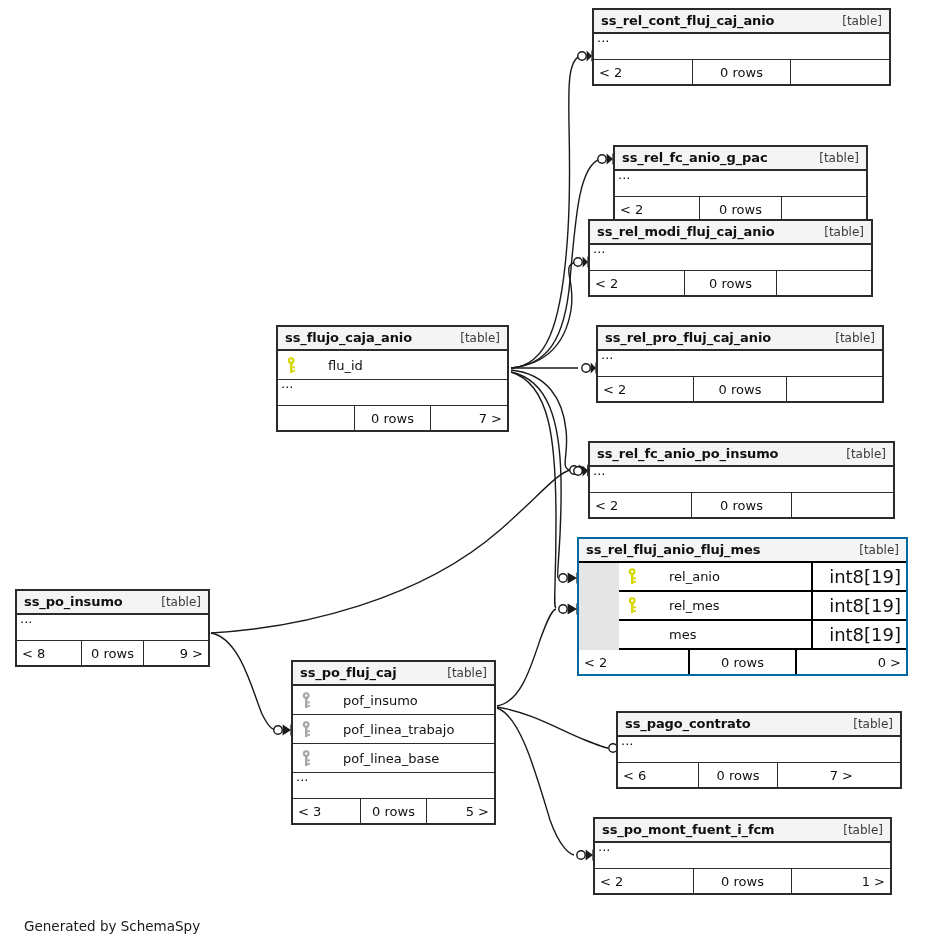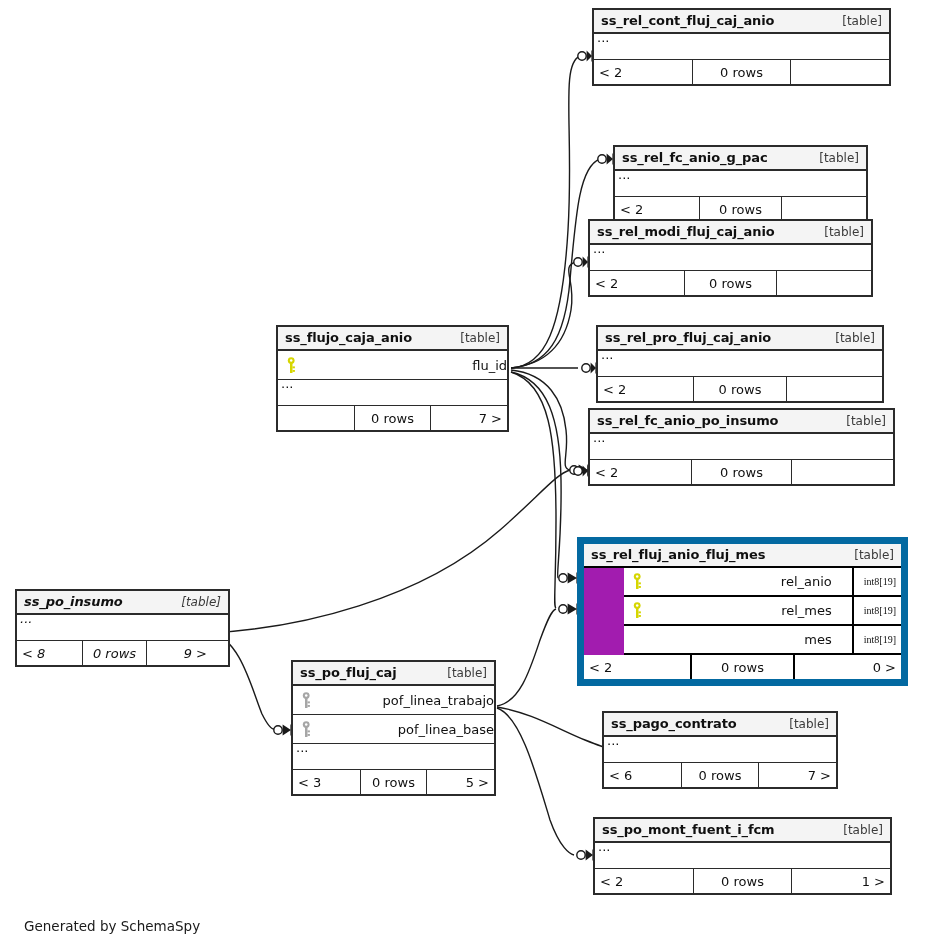--- a/index.html
+++ b/index.html
@@ -23,27 +23,26 @@
     position: absolute;
     left: 0;
     top: 0;
     width: 925px;
     height: 949px;
     pointer-events: none;
   }
   .table-node {
     position: absolute;
     box-sizing: border-box;
-    background: #a21caf;
+    background: #e5e5e5;
     border: 2px solid #2b2b2b;
     z-index: 5;
-    text-align: right;
   }
   .table-node.focal {
-    border: 7px solid #0369a1;
+    border: 2px solid #0369a1;
   }
   .tbl-header {
     display: flex;
     align-items: center;
     justify-content: space-between;
     background: #f4f4f4;
     border-bottom: 2px solid #2b2b2b;
     padding: 3px 7px 4px 7px;
     height: 24px;
     box-sizing: border-box;
@@ -86,28 +85,27 @@
     align-items: center;
     justify-content: center;
   }
   .col-name {
     flex: 1 1 auto;
     padding-left: 4px;
     overflow: hidden;
     text-overflow: ellipsis;
   }
   .col-type {
-    font-size: 10px;
+    font-size: 18px;
     color: #101010;
-    padding: 0 5px 0 10px;
+    padding: 0 5px 0 16px;
     border-left: 1px solid #2b2b2b;
     height: 100%;
     display: flex;
     align-items: center;
-    font-family: Liberation Serif, serif;
   }
   .focal .col-type {
     border-left: 2px solid #000000;
   }
   .ellipsis-row {
     display: flex;
     align-items: flex-start;
     height: 26px;
     box-sizing: border-box;
     border-bottom: 1px solid #2b2b2b;
@@ -292,21 +290,21 @@
         </div>
         <div class="ellipsis-row">
           <span>...</span>
         </div>
         <div class="tbl-footer">
           <div class="foot-cell foot-left" style="width: 96px;">&lt; 2</div>
           <div class="foot-cell foot-mid" style="width: 96px;">0 rows</div>
           <div class="foot-cell foot-right" style="width: 96px;"></div>
         </div>
       </div>
-      <div class="table-node" style="left: 588px; top: 408px; width: 307px;">
+      <div class="table-node" style="left: 588px; top: 441px; width: 307px;">
         <div class="tbl-header">
           <span class="tbl-name">ss_rel_fc_anio_po_insumo</span>
           <span class="tbl-kind">[table]</span>
         </div>
         <div class="ellipsis-row">
           <span>...</span>
         </div>
         <div class="tbl-footer">
           <div class="foot-cell foot-left" style="width: 102.333px;">&lt; 2</div>
           <div class="foot-cell foot-mid" style="width: 102.333px;">0 rows</div>
@@ -348,21 +346,21 @@
           <span class="col-key"></span>
           <span class="col-name">mes</span>
           <span class="col-type">int8[19]</span>
         </div>
         <div class="tbl-footer">
           <div class="foot-cell foot-left" style="width: 110.333px;">&lt; 2</div>
           <div class="foot-cell foot-mid" style="width: 110.333px;">0 rows</div>
           <div class="foot-cell foot-right" style="width: 110.333px;">0 &gt;</div>
         </div>
       </div>
-      <div class="table-node" style="left: 602px; top: 711px; width: 236px;">
+      <div class="table-node" style="left: 616px; top: 711px; width: 286px;">
         <div class="tbl-header">
           <span class="tbl-name">ss_pago_contrato</span>
           <span class="tbl-kind">[table]</span>
         </div>
         <div class="ellipsis-row">
           <span>...</span>
         </div>
         <div class="tbl-footer">
           <div class="foot-cell foot-left" style="width: 80px;">&lt; 6</div>
           <div class="foot-cell foot-mid" style="width: 80px;">0 rows</div>
@@ -402,21 +400,21 @@
         </div>
         <div class="ellipsis-row">
           <span>...</span>
         </div>
         <div class="tbl-footer">
           <div class="foot-cell foot-left" style="width: 77.6667px;"></div>
           <div class="foot-cell foot-mid" style="width: 77.6667px;">0 rows</div>
           <div class="foot-cell foot-right" style="width: 77.6667px;">7 &gt;</div>
         </div>
       </div>
-      <div class="table-node" style="left: 15px; top: 589px; width: 215px; font-style: italic;">
+      <div class="table-node" style="left: 15px; top: 589px; width: 195px;">
         <div class="tbl-header">
           <span class="tbl-name">ss_po_insumo</span>
           <span class="tbl-kind">[table]</span>
         </div>
         <div class="ellipsis-row">
           <span>...</span>
         </div>
         <div class="tbl-footer">
           <div class="foot-cell foot-left" style="width: 65px;">&lt; 8</div>
           <div class="foot-cell foot-mid" style="width: 65px;">0 rows</div>
@@ -431,32 +429,44 @@
         <div class="col-row">
           <span class="col-key">
             <svg class="keyicon" width="11" height="17" viewBox="0 0 11 17" xmlns="http://www.w3.org/2000/svg">
               <circle cx="5.2" cy="3.6" r="3.4" fill="#a6a6a6"></circle>
               <circle cx="5.2" cy="3.6" r="1.25" fill="#ffffff"></circle>
               <rect x="4.0" y="5.6" width="2.5" height="10.4" fill="#a6a6a6"></rect>
               <rect x="6.5" y="9.4" width="2.4" height="1.9" fill="#a6a6a6"></rect>
               <rect x="6.5" y="13.0" width="2.4" height="1.9" fill="#a6a6a6"></rect>
             </svg>
           </span>
-          <span class="col-name">pof_linea_trabajo</span>
+          <span class="col-name">pof_insumo</span>
         </div>
         <div class="col-row">
           <span class="col-key">
             <svg class="keyicon" width="11" height="17" viewBox="0 0 11 17" xmlns="http://www.w3.org/2000/svg">
               <circle cx="5.2" cy="3.6" r="3.4" fill="#a6a6a6"></circle>
               <circle cx="5.2" cy="3.6" r="1.25" fill="#ffffff"></circle>
               <rect x="4.0" y="5.6" width="2.5" height="10.4" fill="#a6a6a6"></rect>
               <rect x="6.5" y="9.4" width="2.4" height="1.9" fill="#a6a6a6"></rect>
               <rect x="6.5" y="13.0" width="2.4" height="1.9" fill="#a6a6a6"></rect>
             </svg>
           </span>
+          <span class="col-name">pof_linea_trabajo</span>
+        </div>
+        <div class="col-row">
+          <span class="col-key">
+            <svg class="keyicon" width="11" height="17" viewBox="0 0 11 17" xmlns="http://www.w3.org/2000/svg">
+              <circle cx="5.2" cy="3.6" r="3.4" fill="#a6a6a6"></circle>
+              <circle cx="5.2" cy="3.6" r="1.25" fill="#ffffff"></circle>
+              <rect x="4.0" y="5.6" width="2.5" height="10.4" fill="#a6a6a6"></rect>
+              <rect x="6.5" y="9.4" width="2.4" height="1.9" fill="#a6a6a6"></rect>
+              <rect x="6.5" y="13.0" width="2.4" height="1.9" fill="#a6a6a6"></rect>
+            </svg>
+          </span>
           <span class="col-name">pof_linea_base</span>
         </div>
         <div class="ellipsis-row">
           <span>...</span>
         </div>
         <div class="tbl-footer">
           <div class="foot-cell foot-left" style="width: 68.3333px;">&lt; 3</div>
           <div class="foot-cell foot-mid" style="width: 68.3333px;">0 rows</div>
           <div class="foot-cell foot-right" style="width: 68.3333px;">5 &gt;</div>
         </div>

